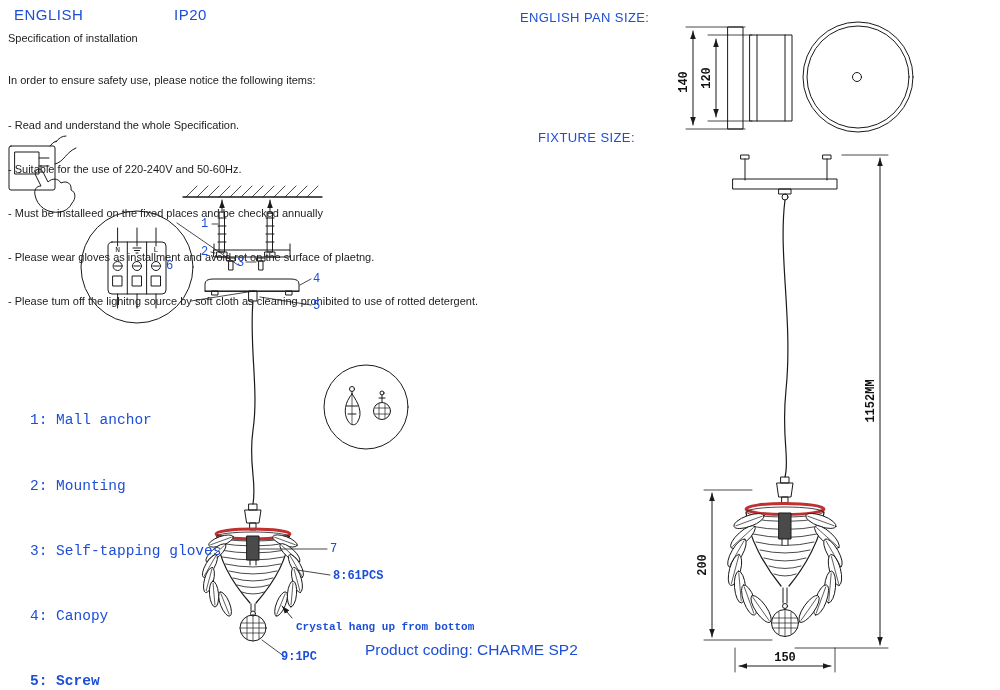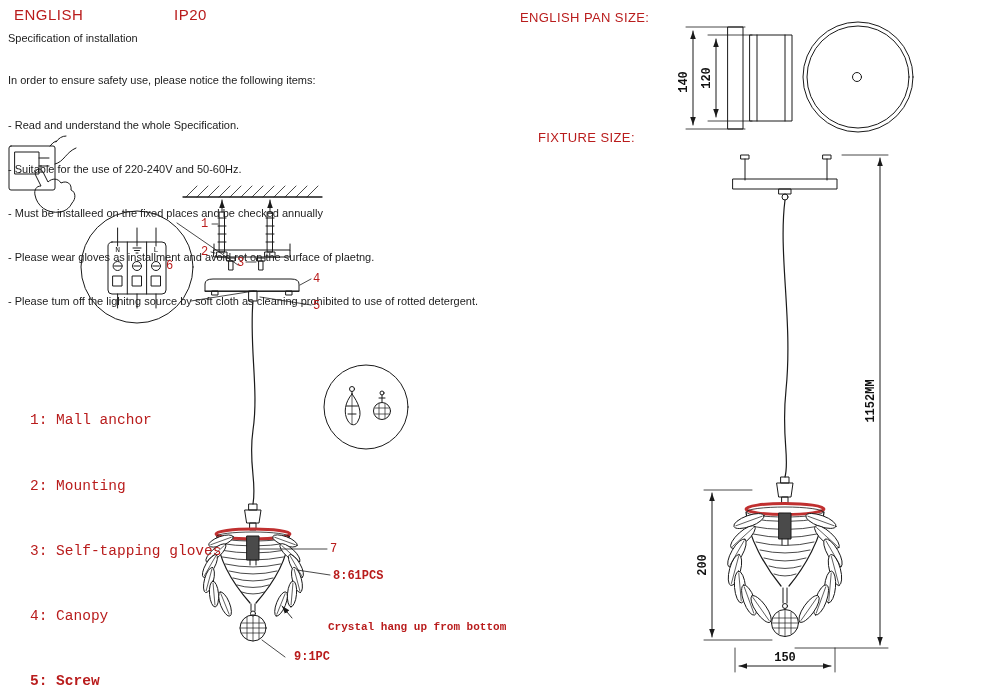--- a/index.html
+++ b/index.html
@@ -1,20 +1,20 @@
 <!DOCTYPE html>
 <html><head>
 <meta charset="utf-8">
 <style>
   html,body{margin:0;padding:0;background:#fff;}
   .page{position:relative;width:1000px;height:690px;background:#fff;overflow:hidden;
         font-family:"Liberation Sans",sans-serif;color:#111;}
   .art{position:absolute;left:0;top:0;}
   .art *{vector-effect:non-scaling-stroke;}
-  .t{position:absolute;white-space:pre;color:#b91c1c;}
+  .t{position:absolute;white-space:pre;color:#1d4ed8;}
   .h1{font-size:15px;letter-spacing:.5px;}
   .sec{font-size:13px;letter-spacing:.4px;}
   .spec{font-size:11px;line-height:14.7px;color:#1c1c1c;}
   .mono{font-family:"Liberation Mono","DejaVu Sans Mono",monospace;}
   .parts{font-size:14.5px;line-height:21.7px;}
   .parts .bold{font-weight:bold;}
   .callout{font-size:12px;}
   .small-label{font-size:12px;font-weight:bold;}
   .note{font-size:11px;font-weight:bold;}
   .coding{font-size:15.5px;}
@@ -357,17 +357,18 @@
 </div>
 
 <div class="t mono callout" style="left:201px;top:217px;">1</div>
 <div class="t mono callout" style="left:201px;top:245px;">2</div>
 <div class="t mono callout" style="left:237px;top:256px;">3</div>
 <div class="t mono callout" style="left:313px;top:272px;">4</div>
 <div class="t mono callout" style="left:313px;top:299px;">5</div>
 <div class="t mono callout" style="left:166px;top:259px;">6</div>
 <div class="t mono callout" style="left:330px;top:542px;">7</div>
 <div class="t mono small-label" style="left:333px;top:569px;">8:61PCS</div>
-<div class="t mono small-label" style="left:294px;top:650px;font-family:Liberation Mono, monospace;">9:1PC</div>
-<div class="t mono note" style="left:296px;top:621px;margin-left:32px;">Crystal hang up from bottom</div>
-
+<div class="t mono small-label" style="left:281px;top:650px;font-family:Liberation Mono, monospace;">9:1PC</div>
+<div class="t mono note" style="left:296px;top:621px;">Crystal hang up from bottom</div>
+
+<div class="t coding" style="left:365px;top:641px;">Product coding: CHARME SP2</div>
 
 </div>
 
 </body></html>

